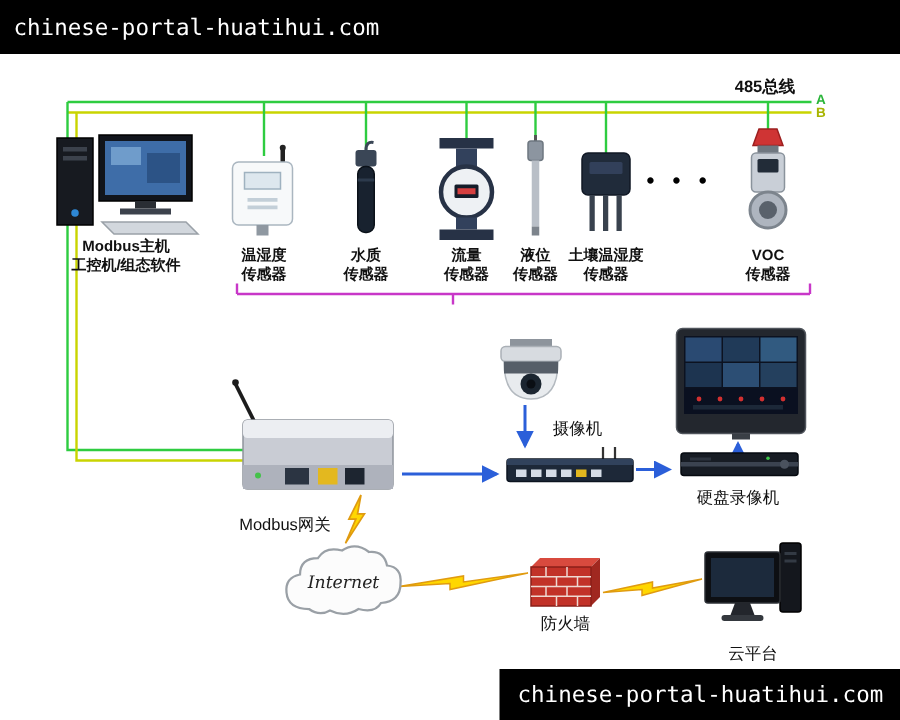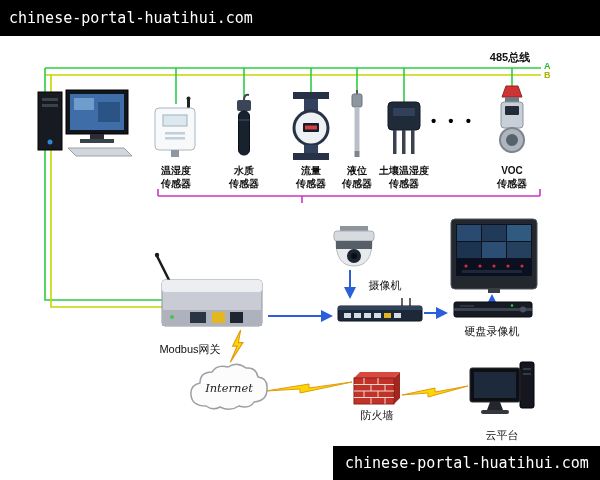--- a/index.html
+++ b/index.html
@@ -247,20 +247,22 @@
       <polygon points="22,42 32,42 35,50 19,50" fill="#23262c"></polygon>
       <rect x="13" y="50" width="28" height="4" rx="2" fill="#34383e"></rect>
     </svg>
   </div>
 
   <div class="buslabel" style="left:478px;top:50px;width:64px">485总线</div>
   <div class="wirelabel" style="left:544px;top:61px;color:#2ab53a">A</div>
   <div class="wirelabel" style="left:544px;top:70px;color:#a8b400">B</div>
 
   <div class="hostlabel" style="left:27px;top:159px;width:114px">
+    <div>Modbus主机</div>
+    <div>工控机/组态软件</div>
   </div>
 
   <div class="sensor-label" style="left:138px;top:165px;width:76px">
     <div>温湿度</div>
     <div>传感器</div>
   </div>
   <div class="sensor-label" style="left:206px;top:165px;width:76px">
     <div>水质</div>
     <div>传感器</div>
   </div>

